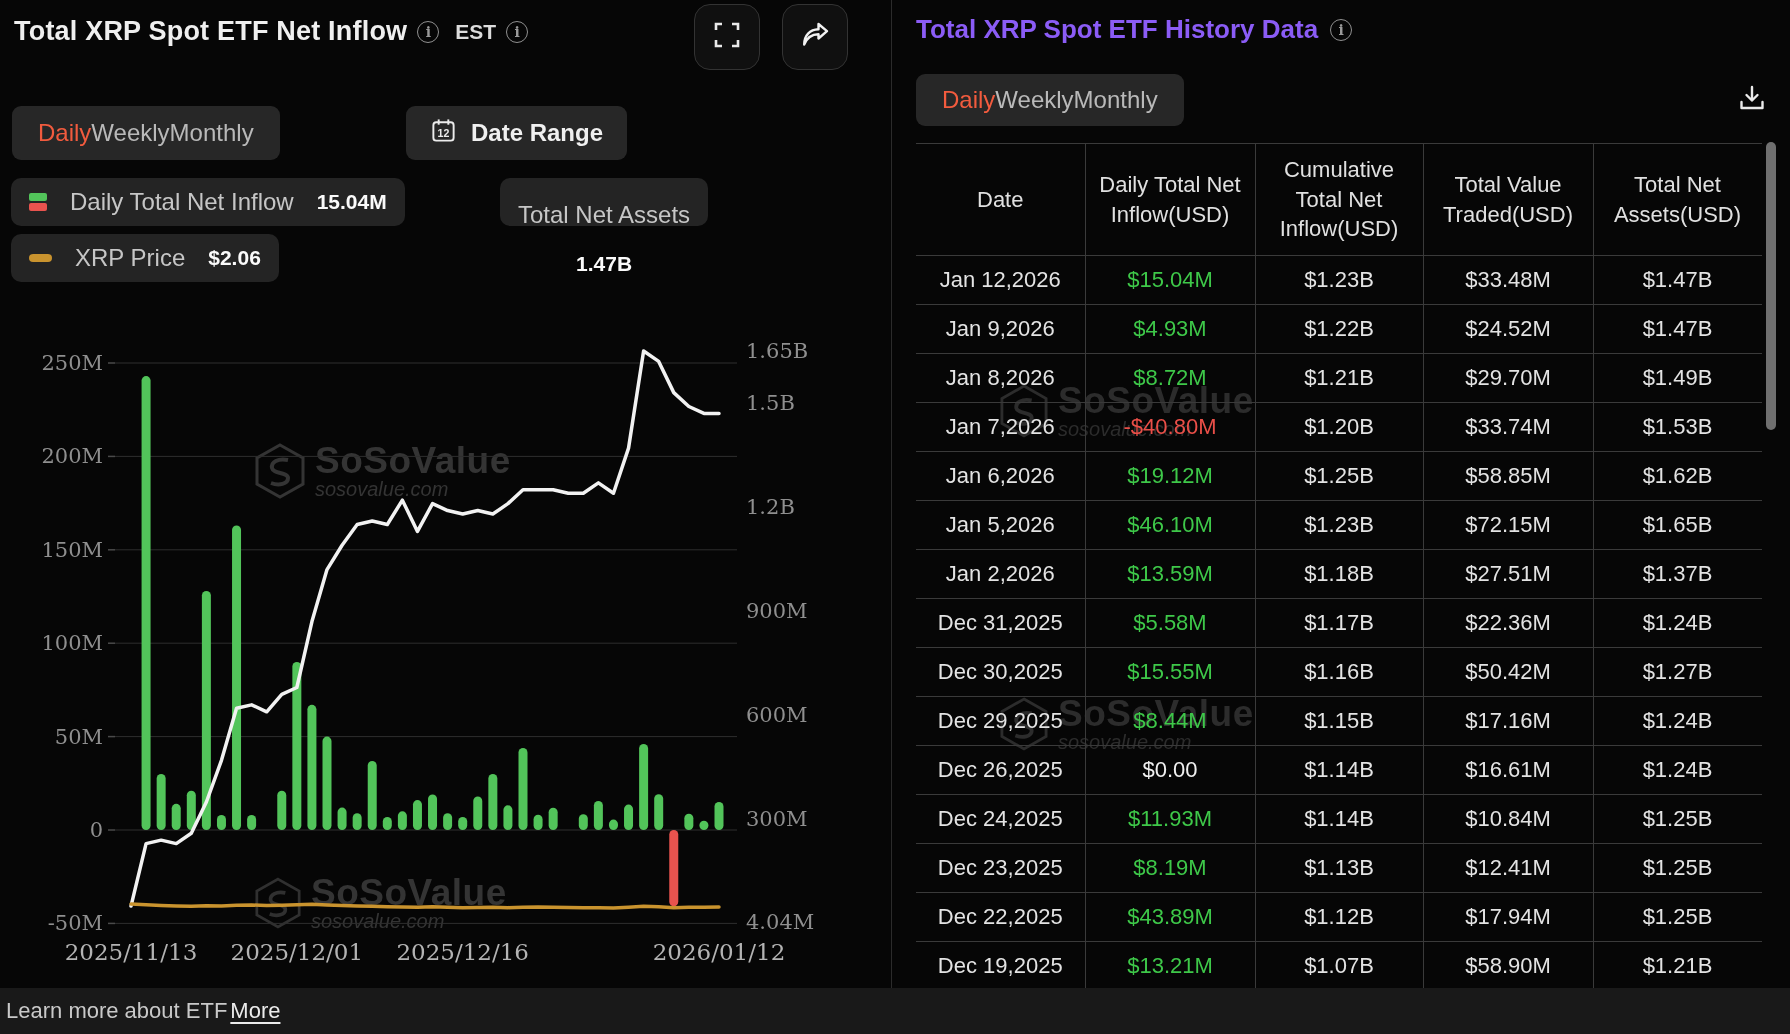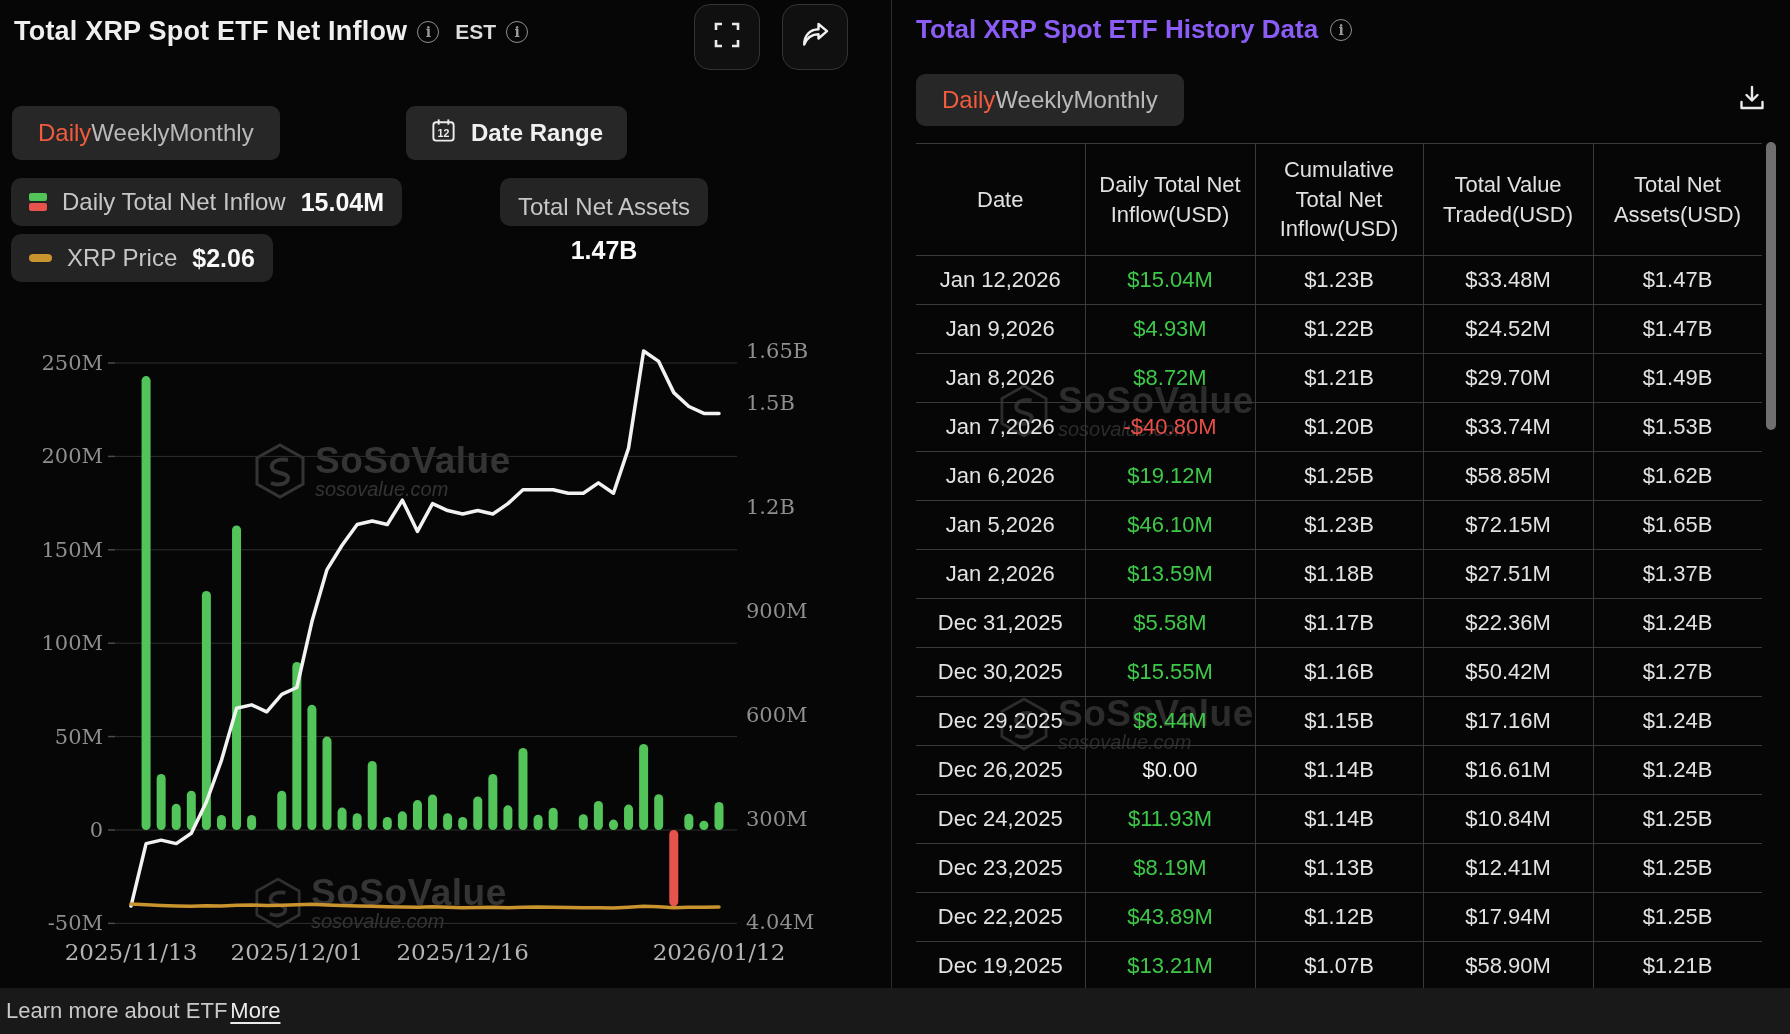--- a/index.html
+++ b/index.html
@@ -20,22 +20,22 @@
             justify-content:center; cursor:pointer; }
   .tabs { position:absolute; background:#272727; border-radius:9px; display:flex;
           align-items:center; padding:0 26px; font-size:24px; color:#b9b9b9; }
   .tabs .tab { cursor:pointer; }
   .tabs .tab.active { color:#f25b3e; }
   .tabs-left { left:12px; top:106px; height:54px; }
   .date-range { position:absolute; left:406px; top:106px; height:54px; background:#272727;
                 border-radius:9px; display:flex; align-items:center; gap:14px; padding:0 24px;
                 font-size:24px; font-weight:bold; color:#f0f0f0; cursor:pointer; }
   .chip { position:absolute; height:48px; background:#242424; border-radius:10px;
-          display:flex; align-items:center; gap:15px; padding:0 18px; font-size:24px; color:#c6c6c6; }
-  .chip b { color:#fafafa; font-size:25px; }
+          display:flex; align-items:center; gap:23px; padding:0 18px; font-size:24px; color:#c6c6c6; }
+  .chip b { color:#fafafa; font-size:21px; }
   .chip-icon-split { width:18px; height:19px; display:flex; flex-direction:column; gap:2px; }
   .chip-icon-split i { display:block; height:8px; border-radius:2px; }
   .dash { width:23px; height:8px; border-radius:4px; }
 
   
   .wm { position:absolute; display:flex; align-items:center; gap:10px; pointer-events:none; }
   .wm .wm-brand { font-size:37px; font-weight:bold; letter-spacing:.5px; }
   .wm .wm-domain { font-size:20px; font-style:italic; margin-top:-4px; }
   .wm-chart { color:#343434; }
   .wm-table { color:#2c2c2c; }

